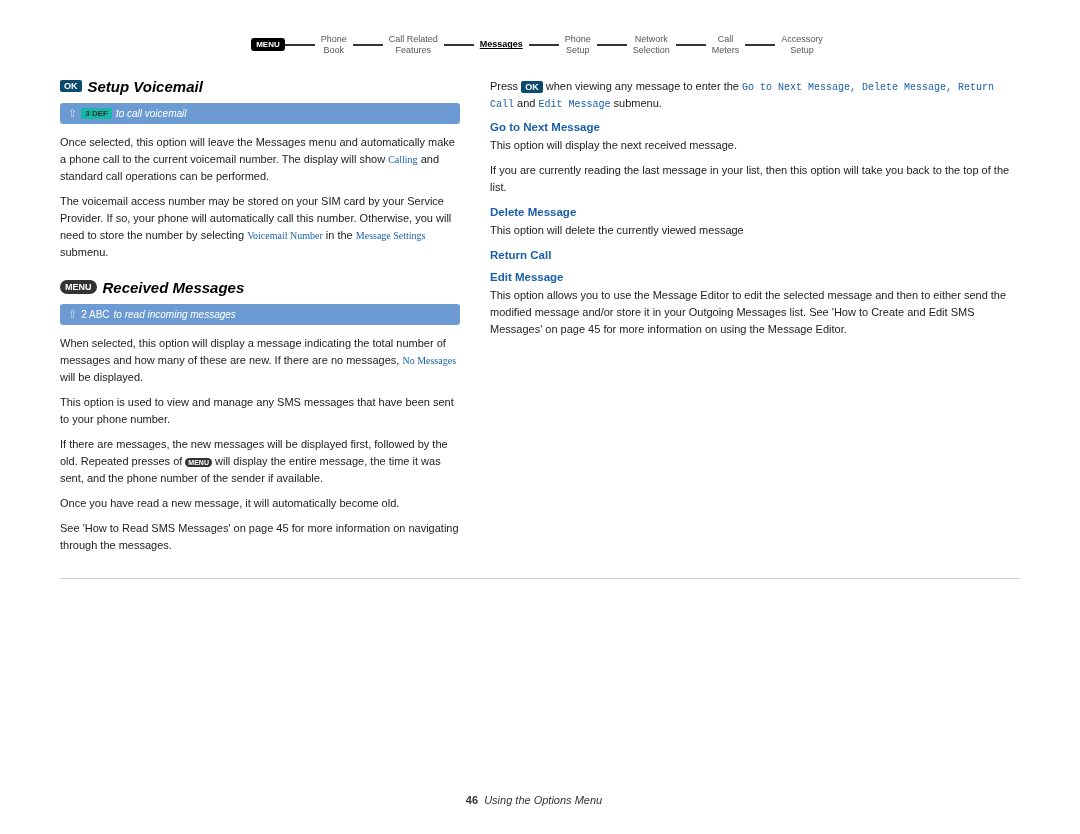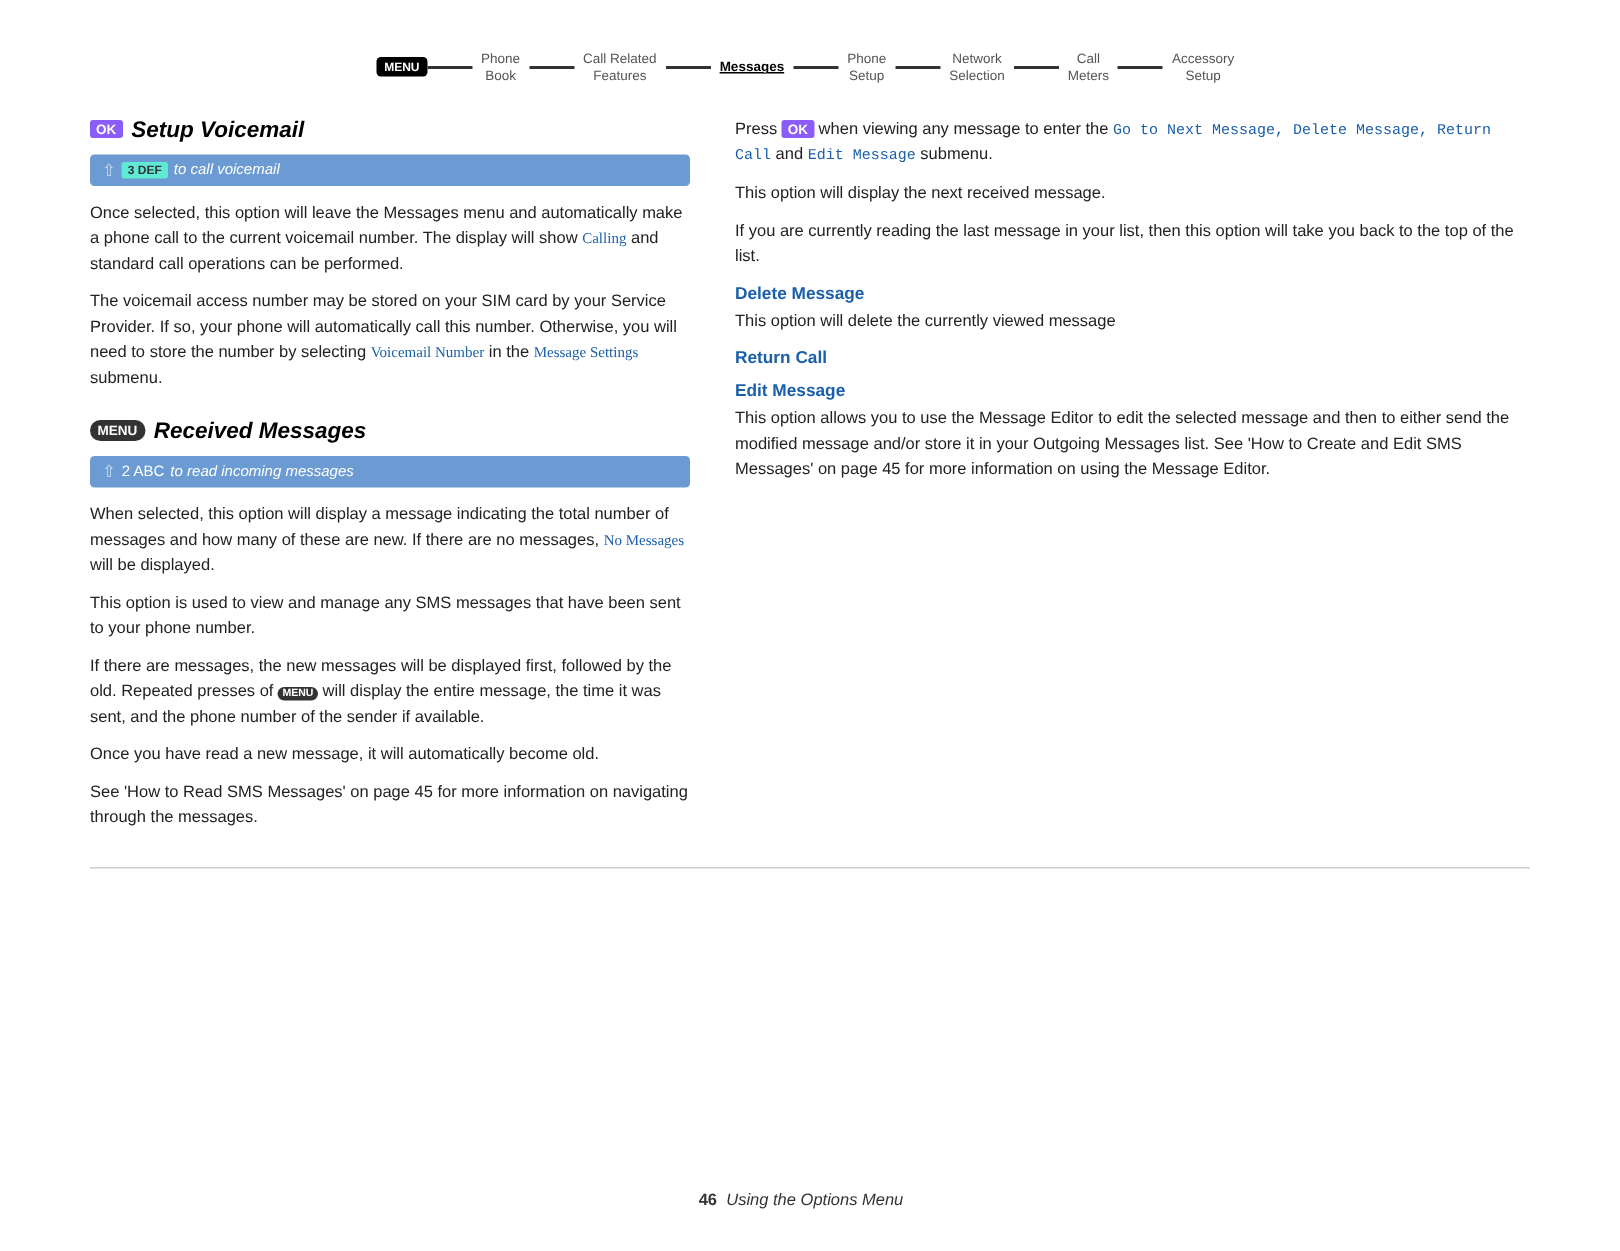--- a/index.html
+++ b/index.html
@@ -85,21 +85,21 @@
       font-weight: bold;
       font-style: italic;
       color: #000;
       margin-bottom: 8px;
       display: flex;
       align-items: center;
       gap: 6px;
     }
 
     .ok-badge {
-      background: #8b5cf6;
+      background: #0c4a6e;
       color: #fff;
       font-size: 9px;
       font-weight: bold;
       padding: 1px 4px;
       border-radius: 2px;
       font-style: normal;
     }
 
     
     .shortcut-bar {
@@ -108,21 +108,21 @@
       padding: 4px 8px;
       border-radius: 3px;
       font-size: 10px;
       display: flex;
       align-items: center;
       gap: 4px;
       margin-bottom: 10px;
     }
 
     .shortcut-bar .num-badge {
-      background: #5eead4;
+      background: #14b8a6;
       color: #333;
       font-size: 8px;
       font-weight: bold;
       padding: 1px 4px;
       border-radius: 2px;
       font-style: normal;
     }
 
     .shortcut-text {
       font-style: italic;
@@ -311,20 +311,21 @@
 
     </div>
 
     <div class="right-column">
 
       <p class="body-text">
         <span>Press </span><span class="ok-badge">OK</span><span> when viewing any message to enter the </span><span class="blue-link">Go to Next Message, Delete Message, Return Call</span><span> and </span><span class="blue-link">Edit Message</span><span> submenu.</span>
       </p>
 
       <div class="right-subsection">
+        <div class="right-title">Go to Next Message</div>
         <p class="body-text">This option will display the next received message.</p>
         <p class="body-text">If you are currently reading the last message in your list, then this option will take you back to the top of the list.</p>
       </div>
 
       <div class="right-subsection">
         <div class="right-title">Delete Message</div>
         <p class="body-text">This option will delete the currently viewed message</p>
       </div>
 
       <div class="right-subsection">

